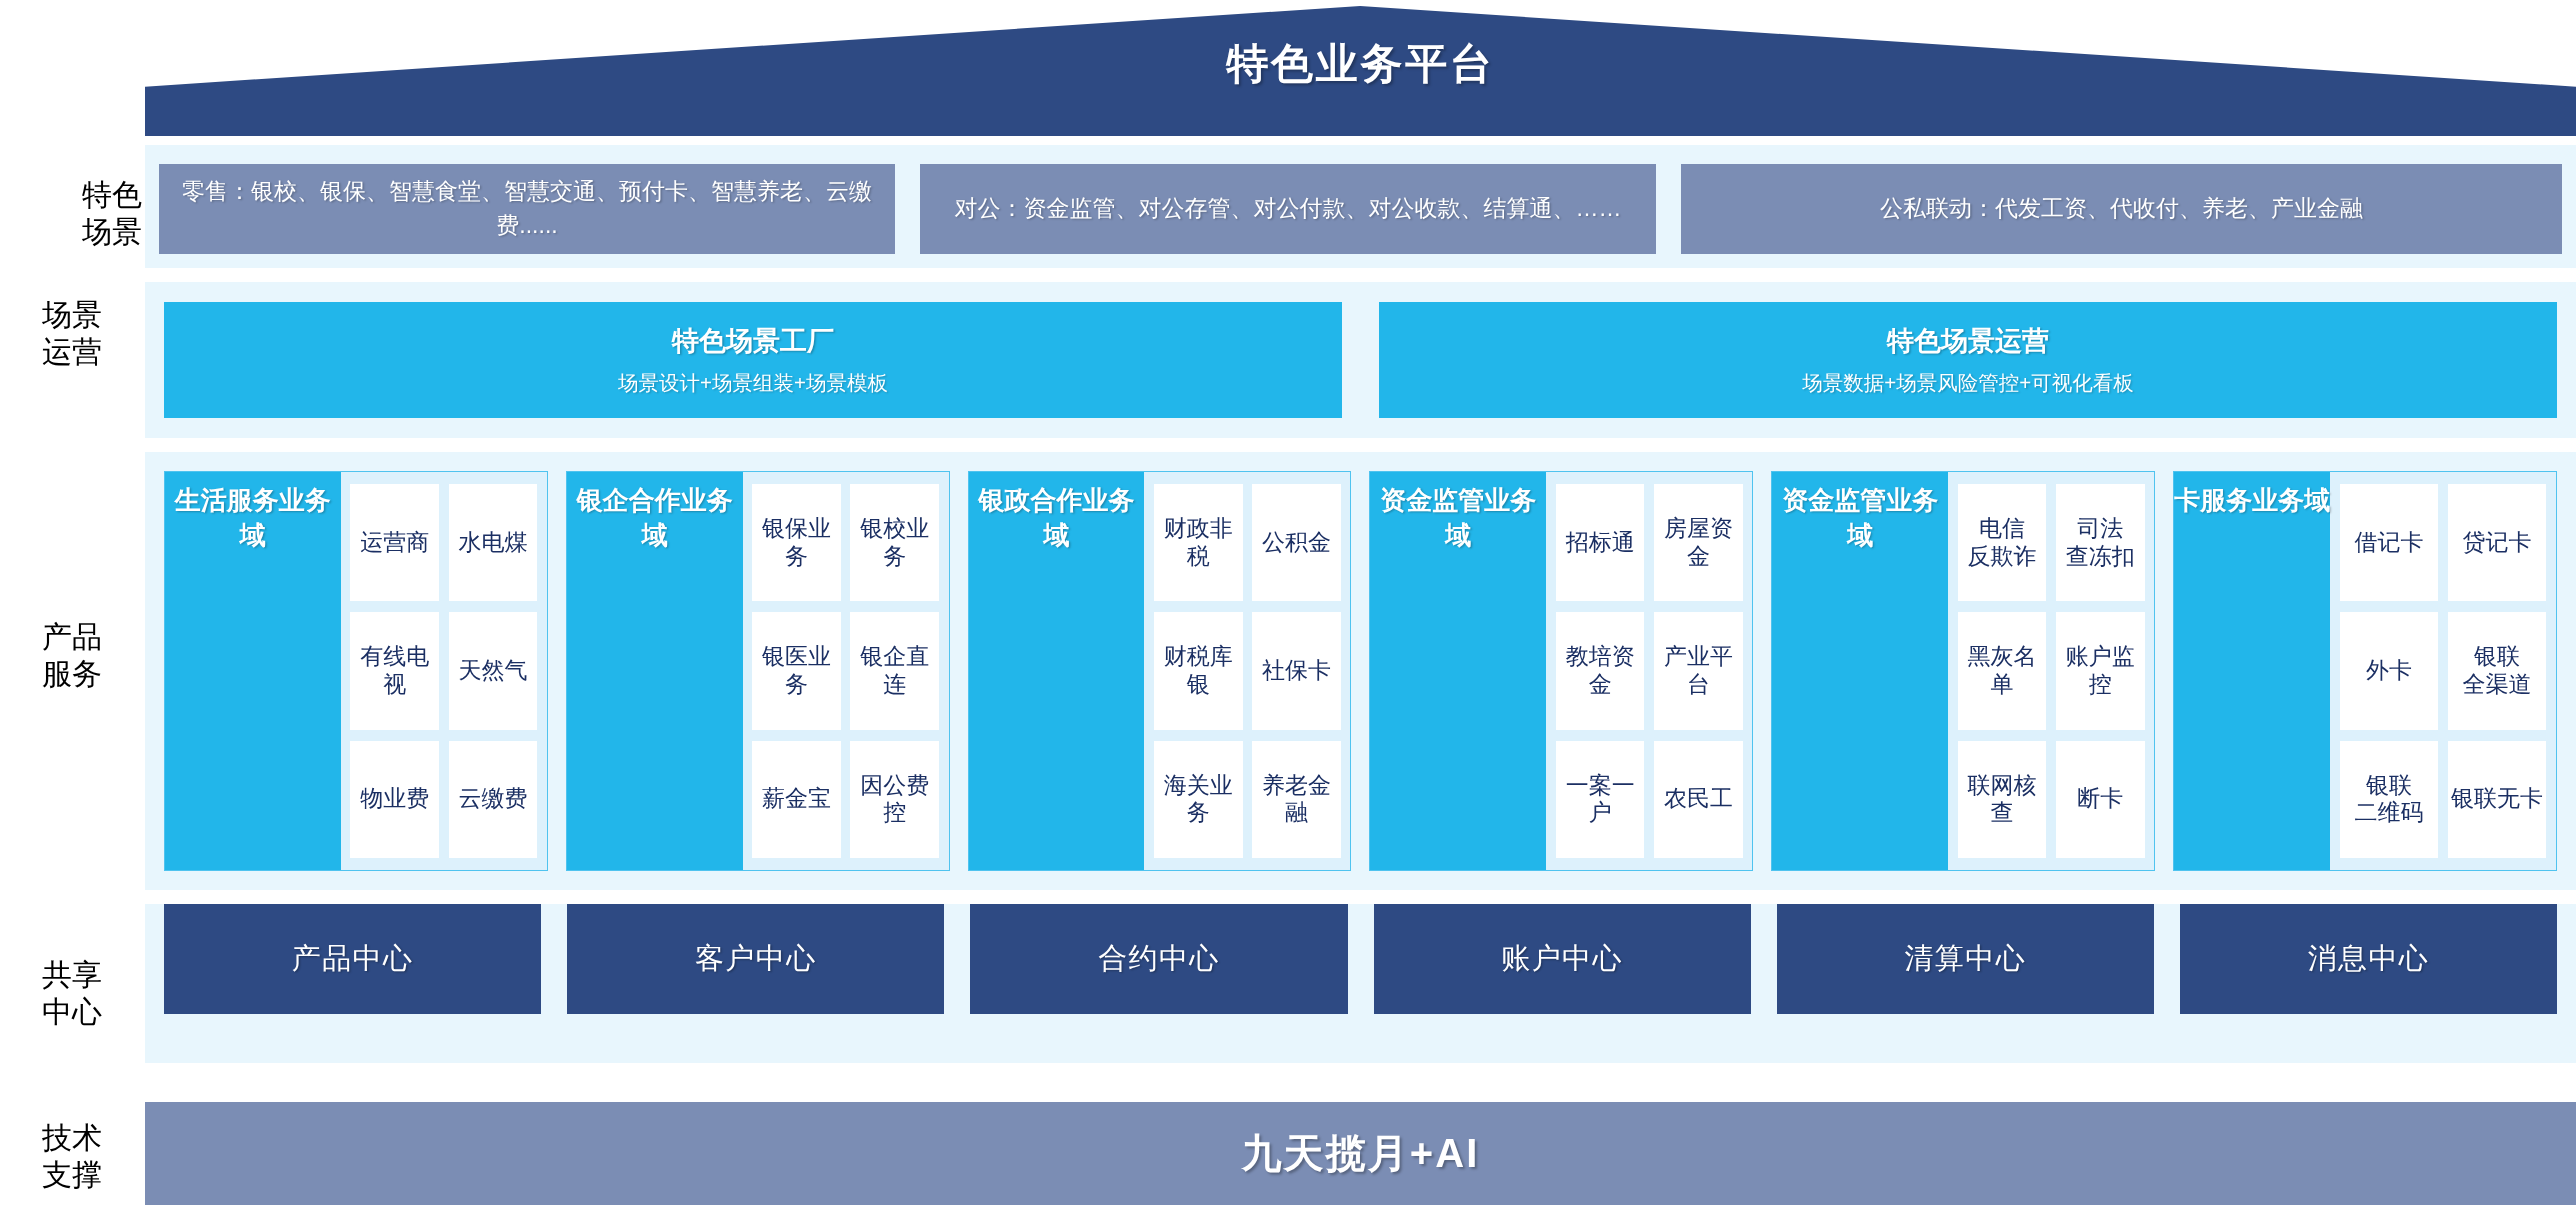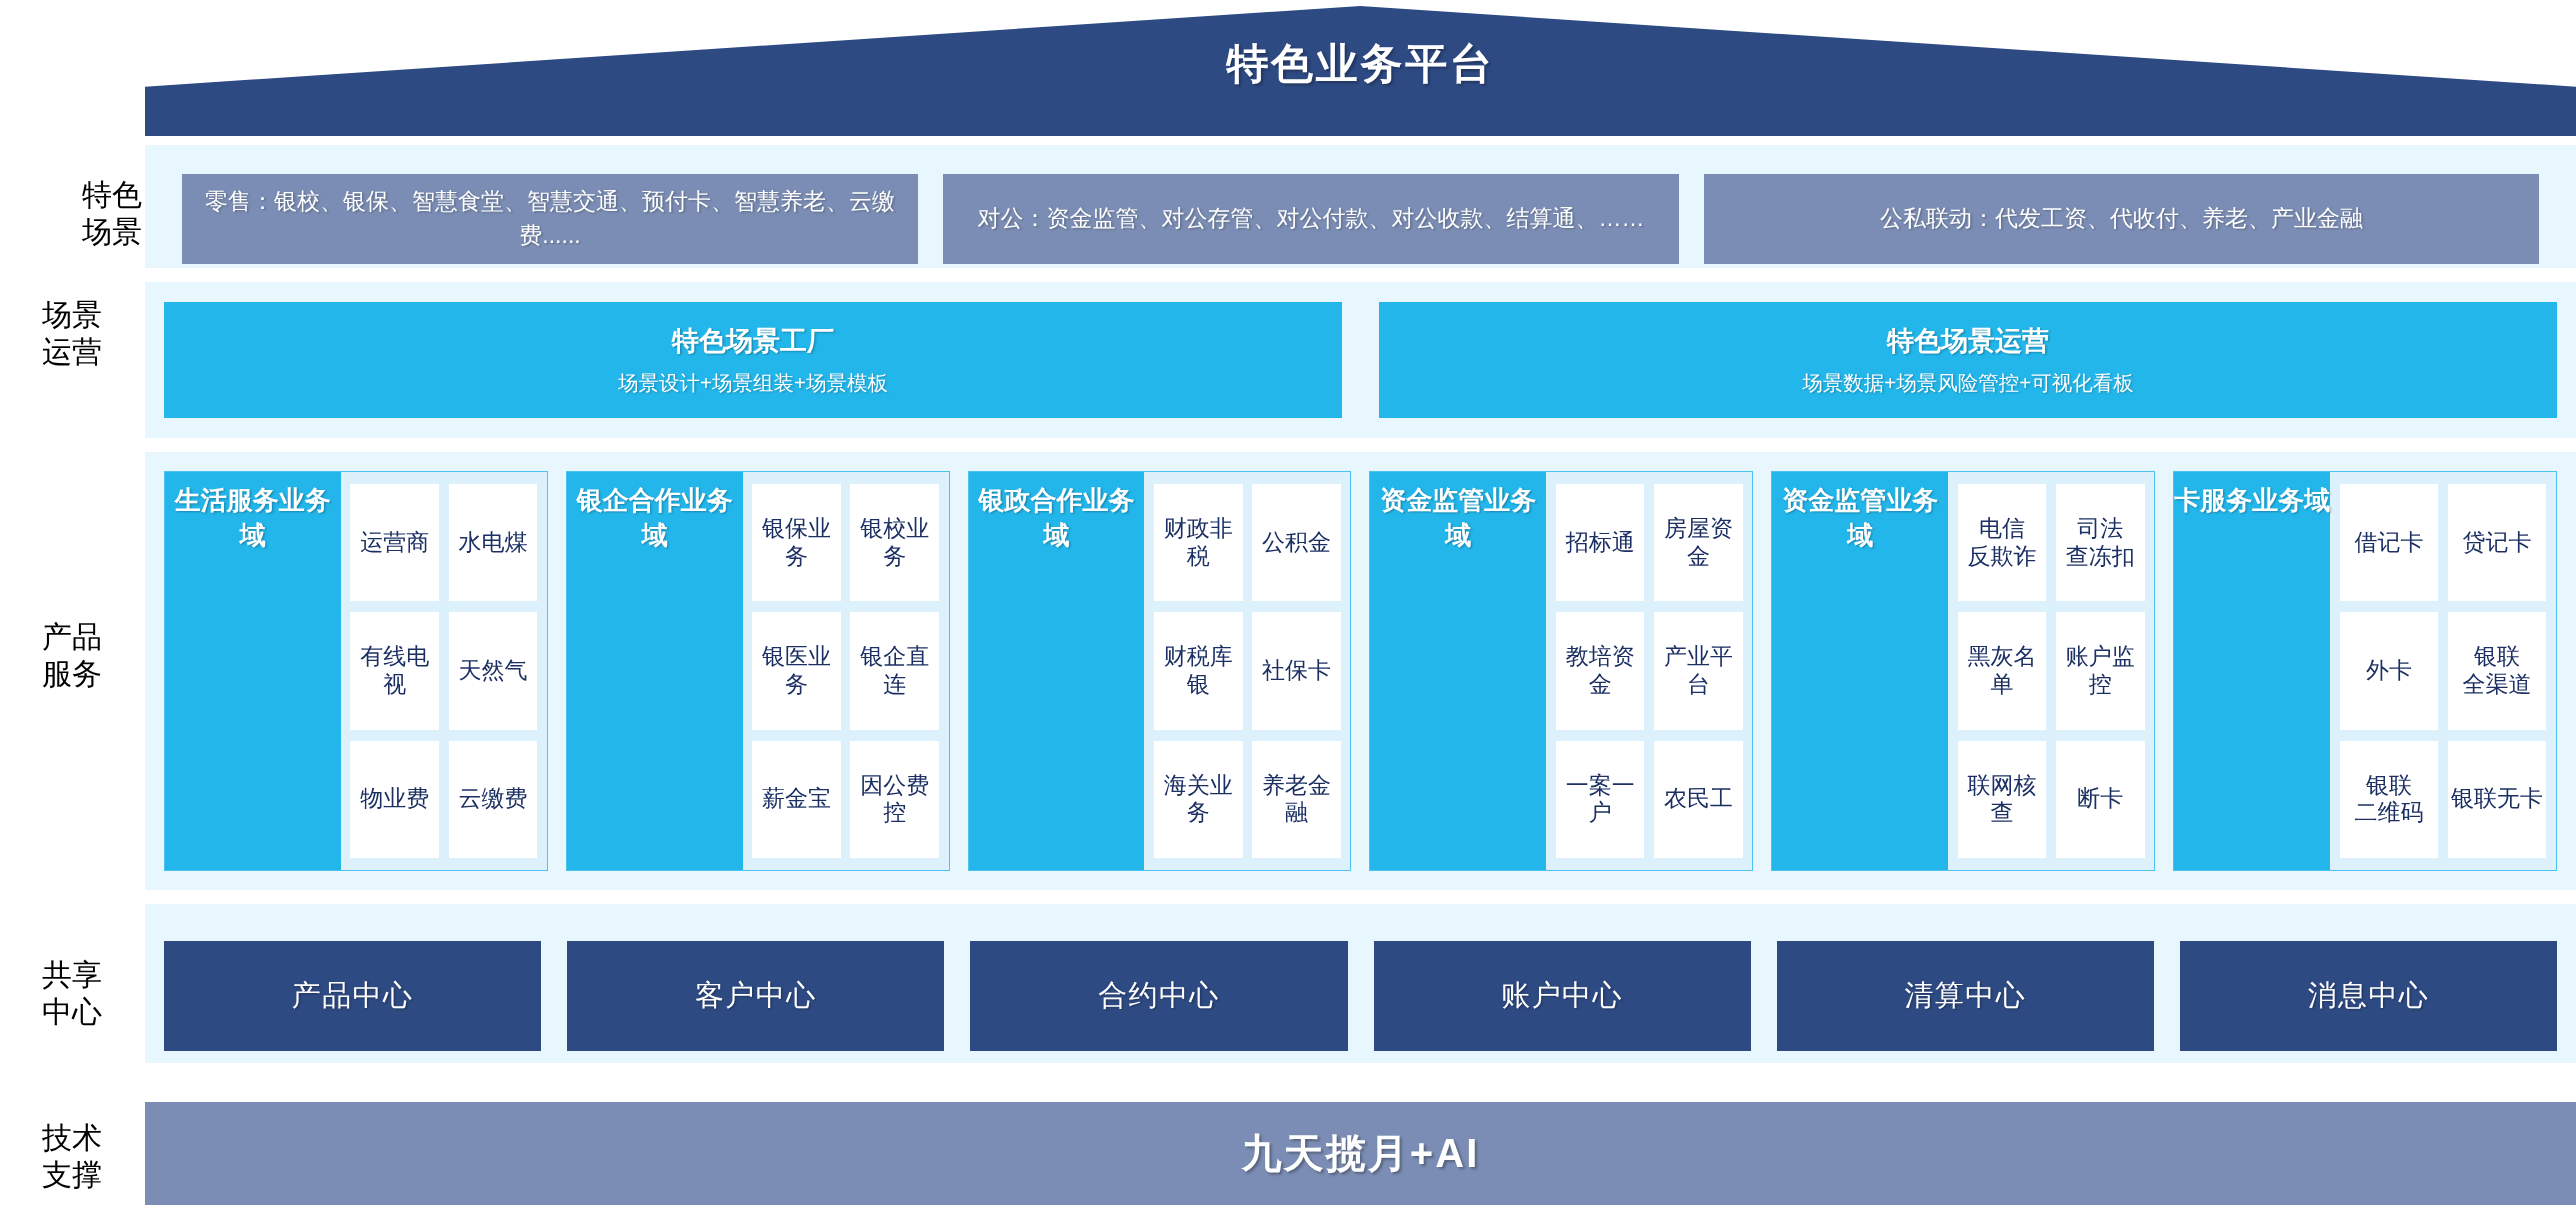--- a/index.html
+++ b/index.html
@@ -26,22 +26,22 @@
     text-align: center; color: #000000;
     font-size: 30px; font-weight: normal; line-height: 1.22;
   }
   .band {
     position: absolute; left: 145px; width: 2431px;
     background: #e8f6fd;
   }
 
   
   .scn-inner {
-    position: absolute; left: 0; top: 12px; width: 100%; height: 100%;
-    display: flex; align-items: center; padding: 0 37px; gap: 25px;
+    position: absolute; left: 0; top: 2px; width: 100%; height: 100%;
+    display: flex; align-items: center; padding: 0 14px; gap: 25px;
   }
   .scn-box {
     background: #7b8db4; color: #ffffff;
     display: flex; align-items: center; justify-content: center;
     text-align: center; font-size: 23px; line-height: 1.45;
     padding: 9.6px 15px; height: 90px;
     text-shadow: 1.4px 1.4px 2.1px rgba(0,0,0,0.25);
   }
   .scn-box.b1 { flex: 0 0 736px; }
   .scn-box.b2 { flex: 0 0 736px; }
@@ -81,22 +81,22 @@
   }
   .cell {
     background: #ffffff; color: #1b2f63;
     display: flex; align-items: center; justify-content: center;
     text-align: center; font-size: 23px; line-height: 1.2;
     white-space: pre-line;
   }
 
   
   .ctr-inner {
-    position: absolute; left: 0; top: 12px; width: 100%; height: 100%;
-    display: flex; align-items: center; padding: 0 19px; gap: 26px;
+    position: absolute; left: 0; top: 0; width: 100%; height: 100%;
+    display: flex; align-items: flex-start; padding: 0 19px; gap: 26px;
   }
   .ctr-box {
     flex: 1 1 0; height: 110px; background: #2e4a83; color: #ffffff;
     display: flex; align-items: center; justify-content: center;
     font-size: 29px; letter-spacing: 1.4px;
     text-shadow: 1.4px 1.4px 2.1px rgba(0,0,0,0.3);
   }
 
   
   .tech-bar {

